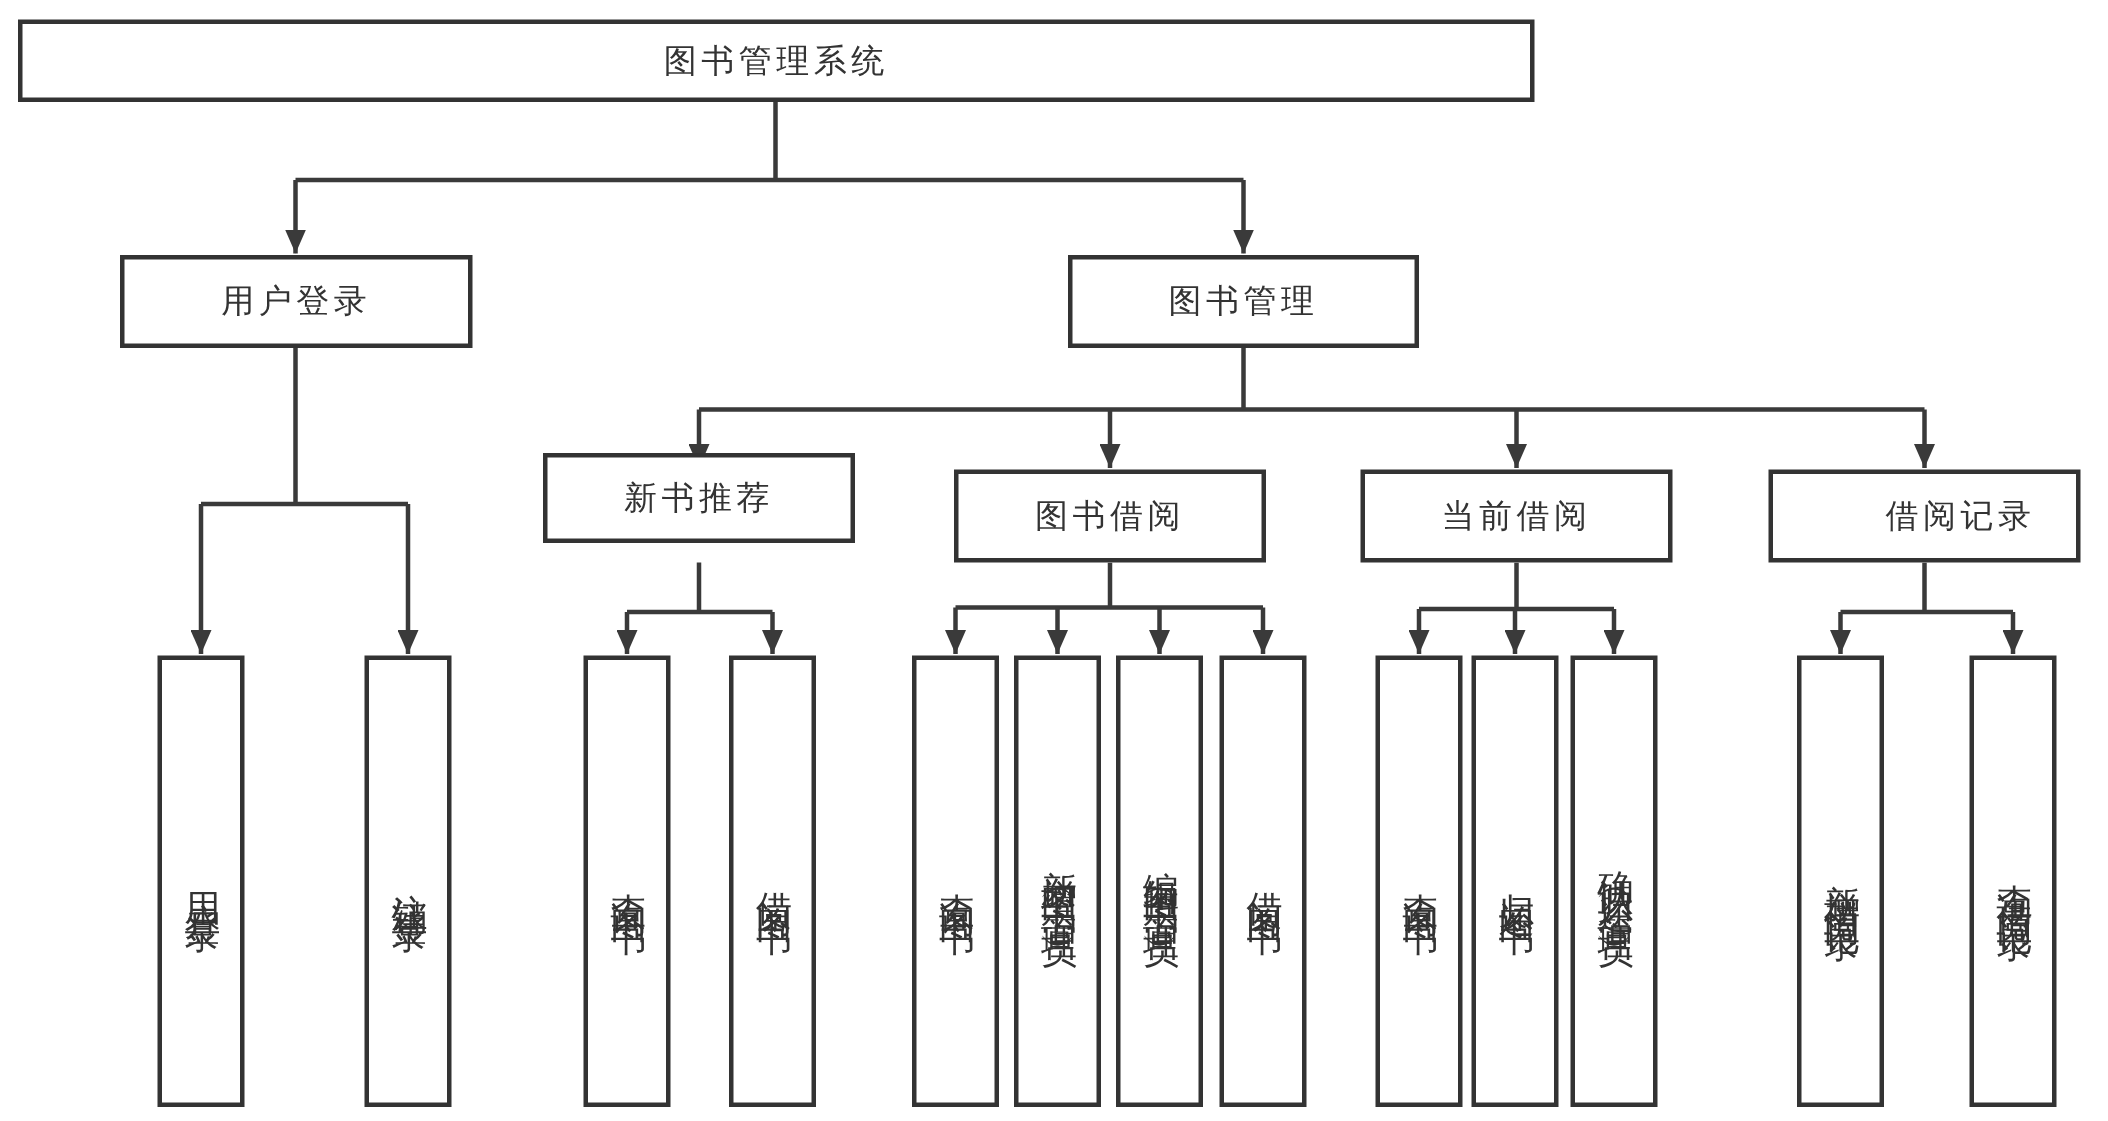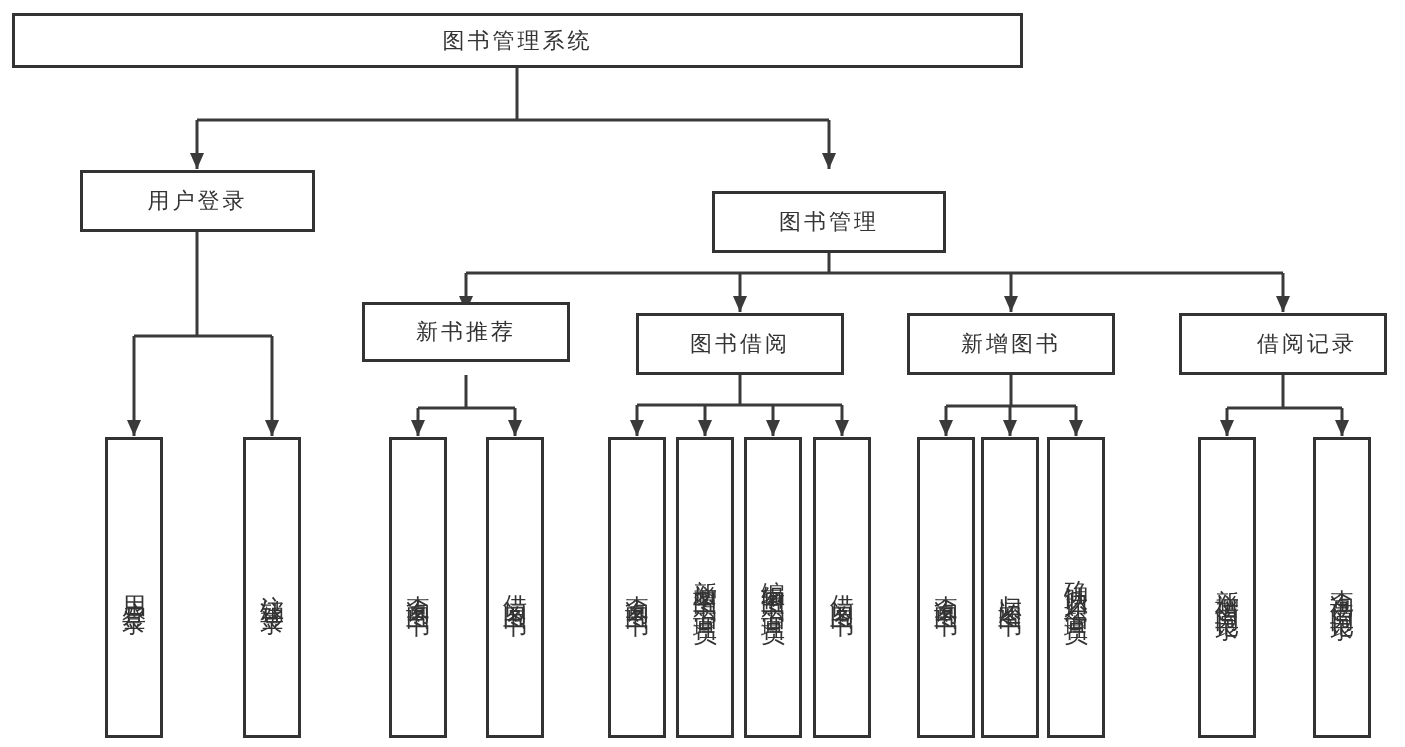--- a/index.html
+++ b/index.html
@@ -112,32 +112,32 @@
     </g>
   </svg>
 
   <div class="node h-node" style="left:12px; top:13px; width:1011px; height:55px;">
     <span class="h-label">图书管理系统</span>
   </div>
 
   <div class="node h-node" style="left:80px; top:170px; width:235px; height:62px;">
     <span class="h-label">用户登录</span>
   </div>
-  <div class="node h-node" style="left:712px; top:170px; width:234px; height:62px;margin-top:21px;">
+  <div class="node h-node" style="left:712px; top:170px; width:234px; height:62px;">
     <span class="h-label">图书管理</span>
   </div>
 
   <div class="node h-node" style="left:362px; top:302px; width:208px; height:60px;">
     <span class="h-label">新书推荐</span>
   </div>
   <div class="node h-node" style="left:636px; top:313px; width:208px; height:62px;">
     <span class="h-label">图书借阅</span>
   </div>
   <div class="node h-node" style="left:907px; top:313px; width:208px; height:62px;">
-    <span class="h-label">新增图书</span>
+    <span class="h-label">当前借阅</span>
   </div>
   <div class="node h-node" style="left:1179px; top:313px; width:208px; height:62px;padding-left:48px;">
     <span class="h-label">借阅记录</span>
   </div>
 
   <div class="node leaf" style="left:105px;">
     <span class="v-label">用户登录</span>
   </div>
   <div class="node leaf" style="left:243px;">
     <span class="v-label">注销登录</span>

